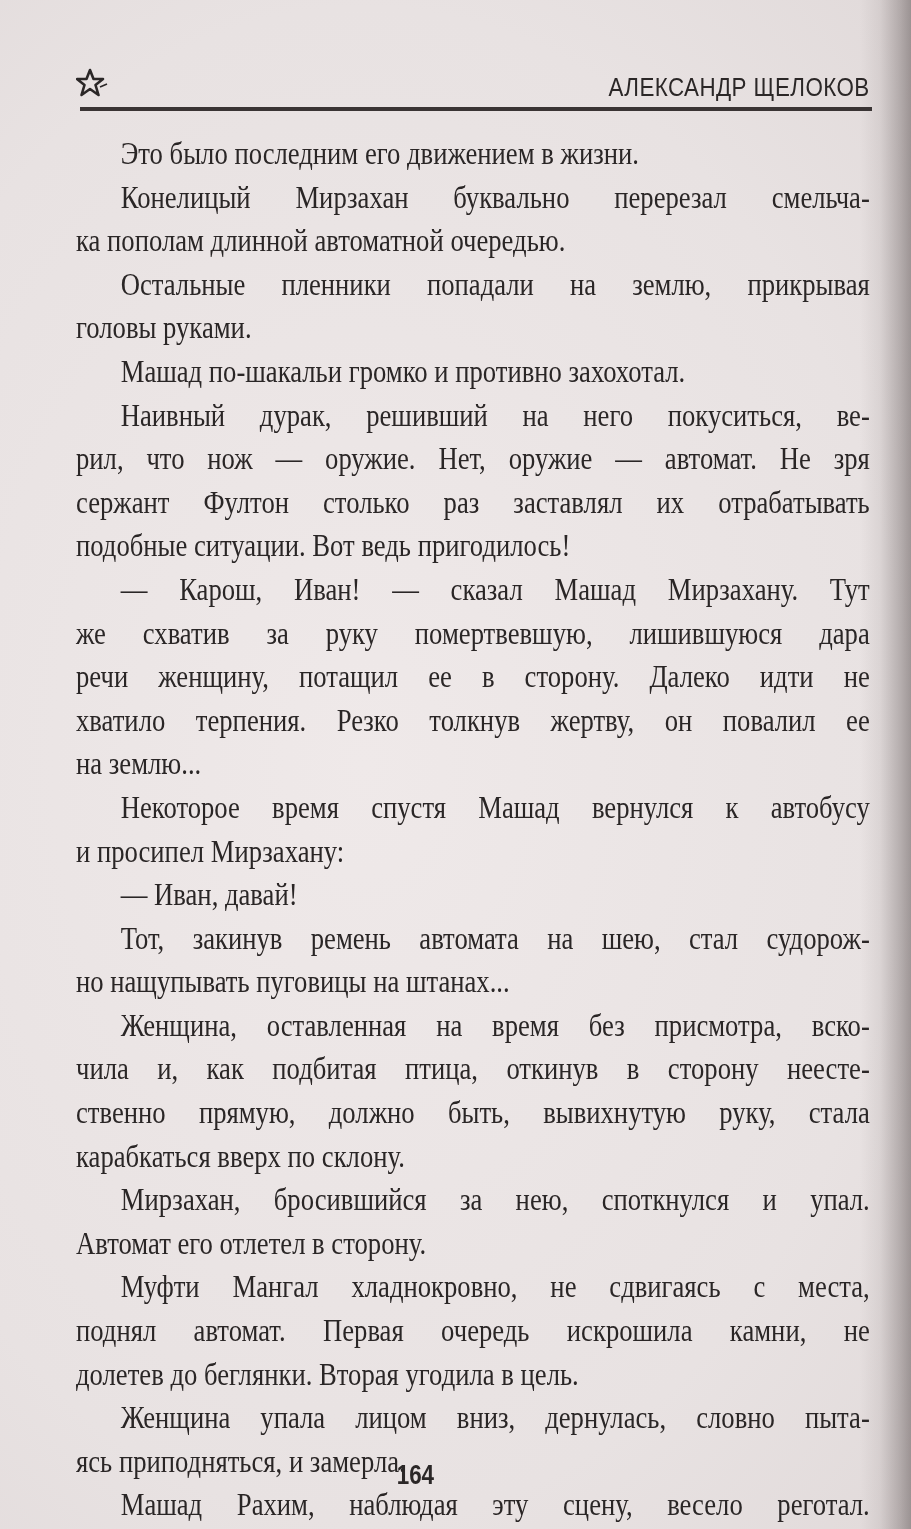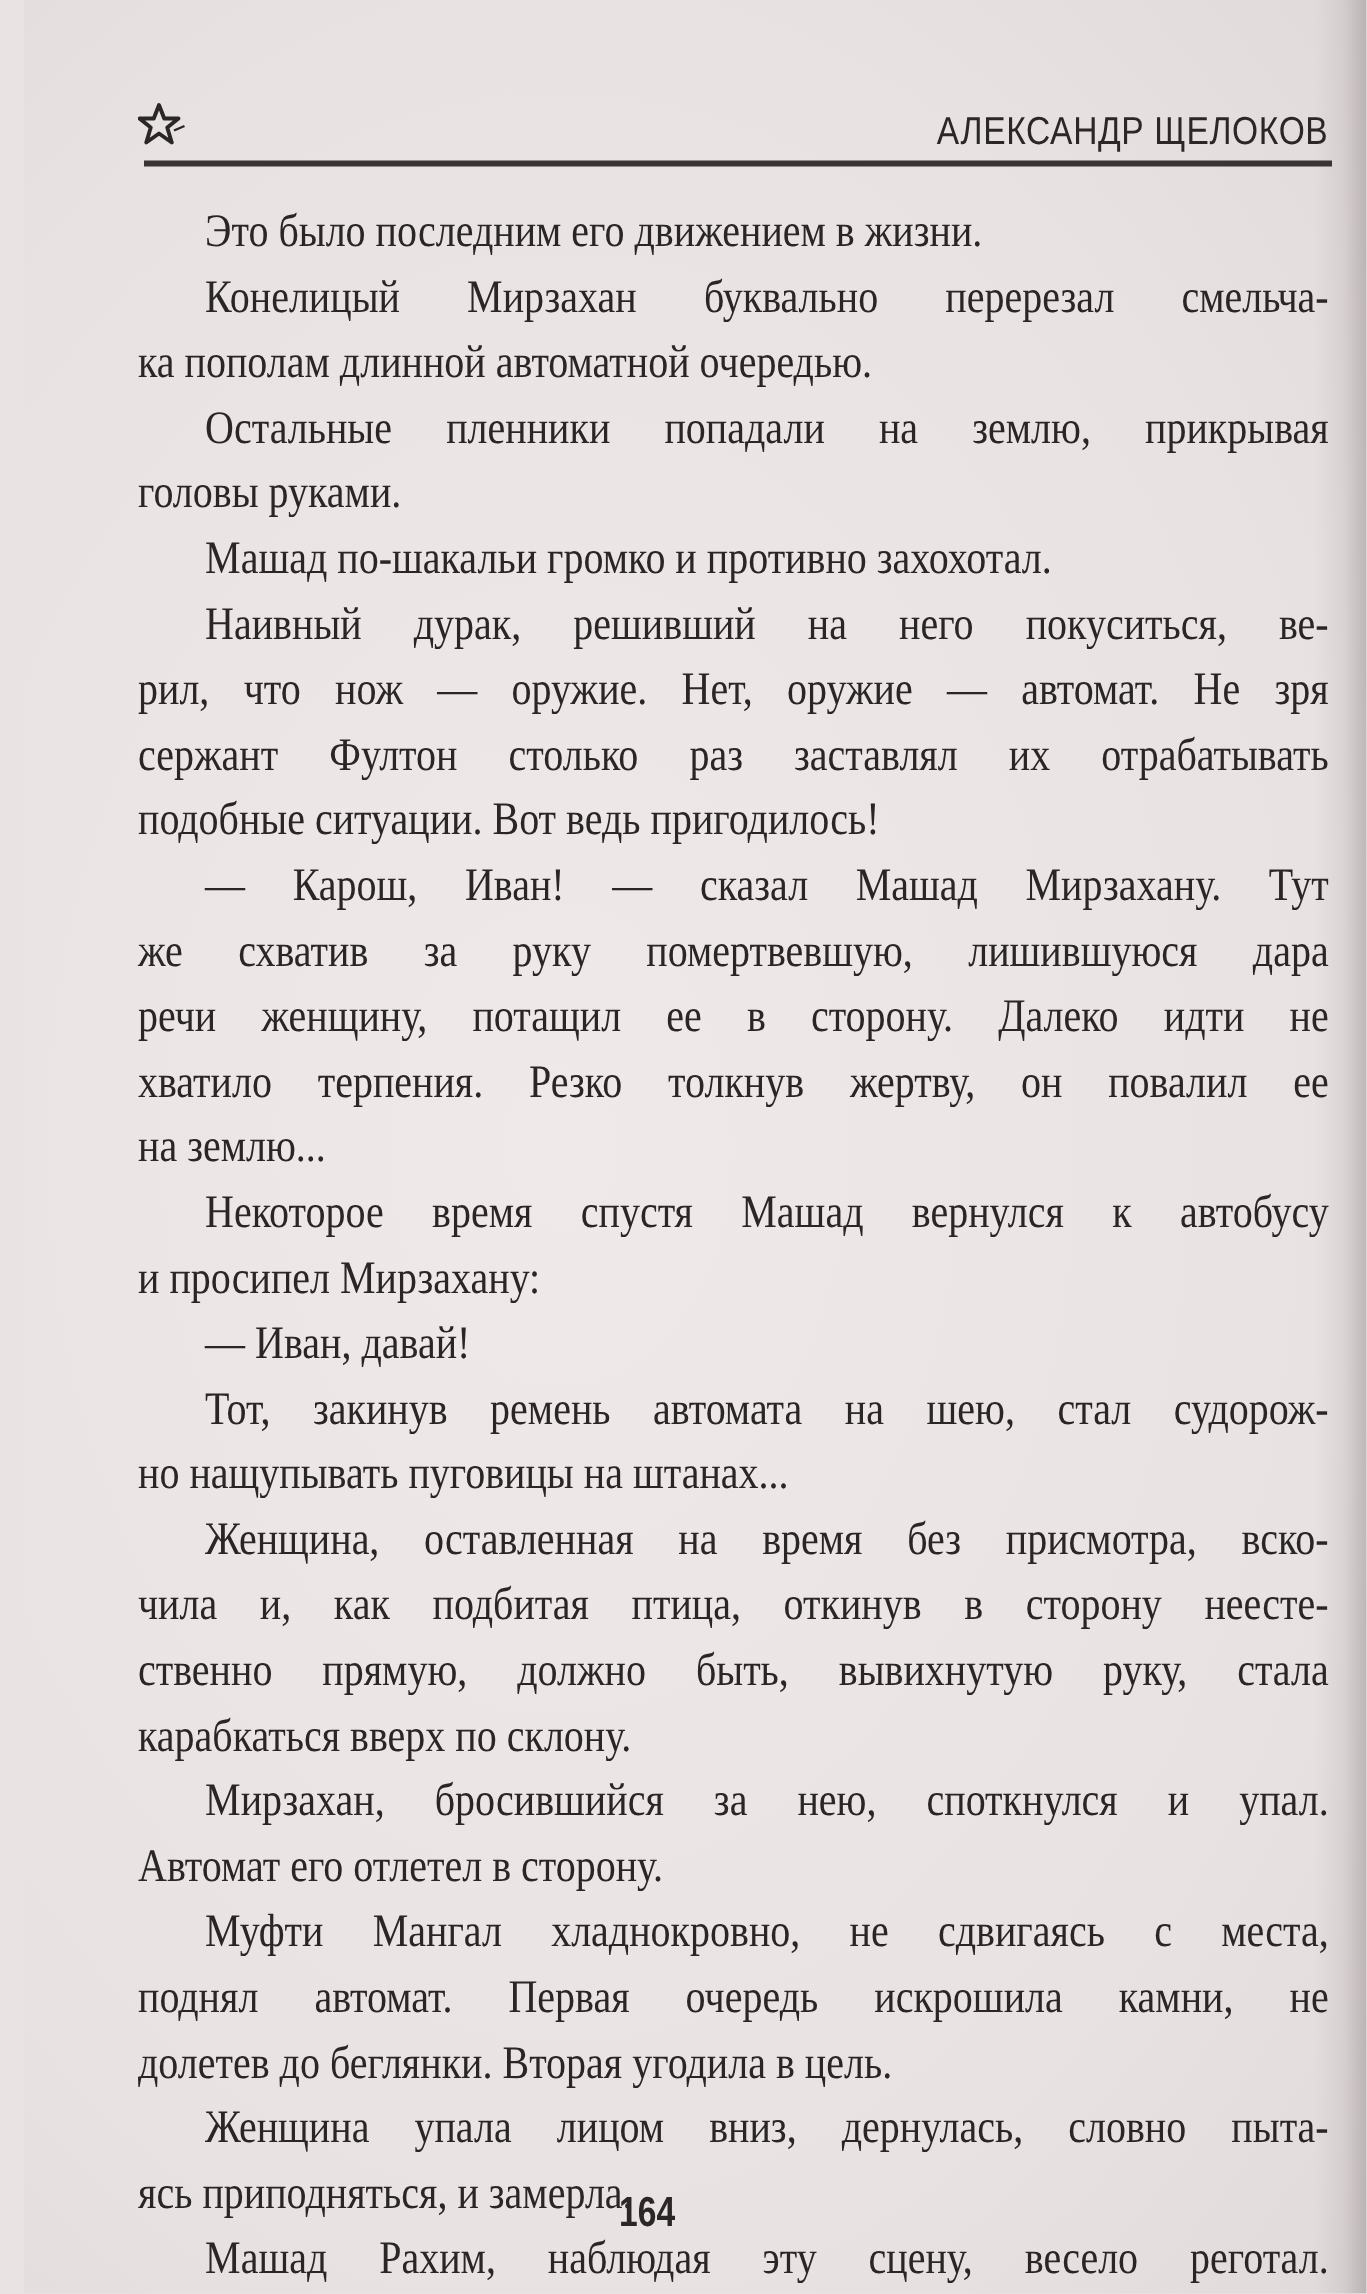--- a/index.html
+++ b/index.html
@@ -11,21 +11,20 @@
       position: relative;
       font-family: "Liberation Serif", "DejaVu Serif", serif;
       color: #2a2626;
     }
     .page {
       position: absolute;
       inset: 0;
       background:
         linear-gradient(to right, rgba(0,0,0,0) 0, rgba(0,0,0,0) 860px, rgba(120,110,110,0.12) 880px, rgba(90,80,80,0.35) 900px, rgba(70,60,60,0.45) 911px),
         radial-gradient(ellipse at 40% 50%, #efe9e9 0%, #e8e2e2 70%, #e1dada 100%);
-      margin-left: 16px;
     }
     .header {
       position: absolute;
       left: 76px;
       top: 62px;
       width: 794px;
       height: 42px;
     }
     .star {
       position: absolute;

